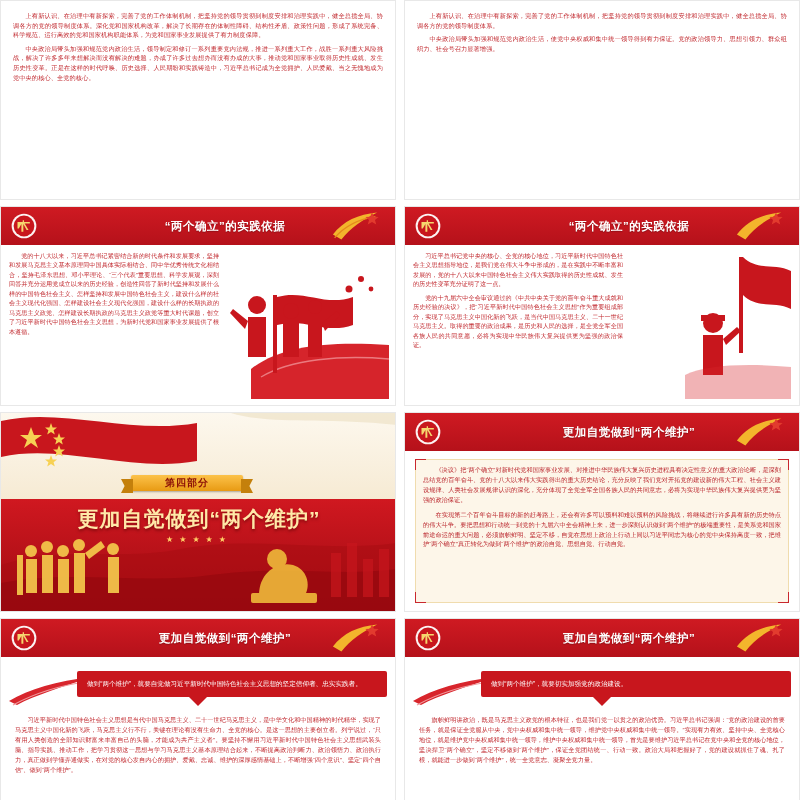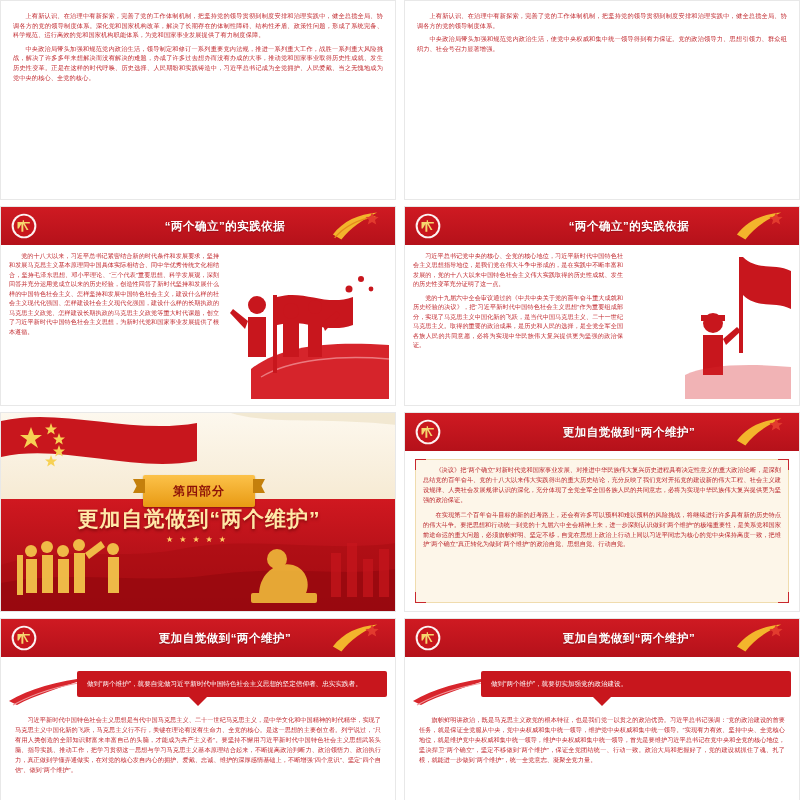--- a/index.html
+++ b/index.html
@@ -98,25 +98,25 @@
     position:absolute;left:0;top:0;width:396px;height:88px;
     background:linear-gradient(180deg,#fdf8ee 0%,#f6ead3 100%);
     overflow:hidden;
   }
   .cover-bottom{
     position:absolute;left:0;top:86px;width:396px;height:114px;
     background:linear-gradient(180deg,#d01820 0%,#9d0a11 100%);
     overflow:hidden;
   }
   .ribbon{
-    position:absolute;left:142px;top:62px;width:112px;height:32px;
+    position:absolute;left:130px;top:62px;width:112px;height:16px;
     background:linear-gradient(180deg,#fcc24a 0%,#e89a13 100%);
     border-radius:2px;
     display:flex;align-items:center;justify-content:center;
-    color:#8c1007;font-size:12px;font-weight:bold;letter-spacing:1px;
+    color:#8c1007;font-size:10px;font-weight:bold;letter-spacing:1px;
     box-shadow:0 1px 2px rgba(0,0,0,.3);
     z-index:5;
   }
   .ribbon:before,.ribbon:after{
     content:"";position:absolute;top:4px;width:12px;height:14px;
     background:#c4800c;
   }
   .ribbon:before{left:-10px;clip-path:polygon(0 0,100% 0,100% 100%,0 100%,30% 50%);}
   .ribbon:after{right:-10px;clip-path:polygon(0 0,100% 0,70% 50%,100% 100%,0 100%);}
   .cover-title{

